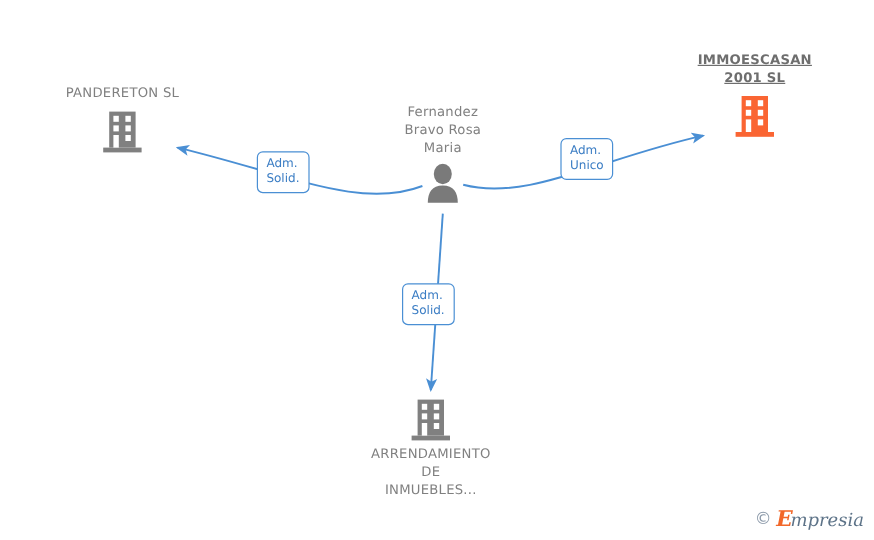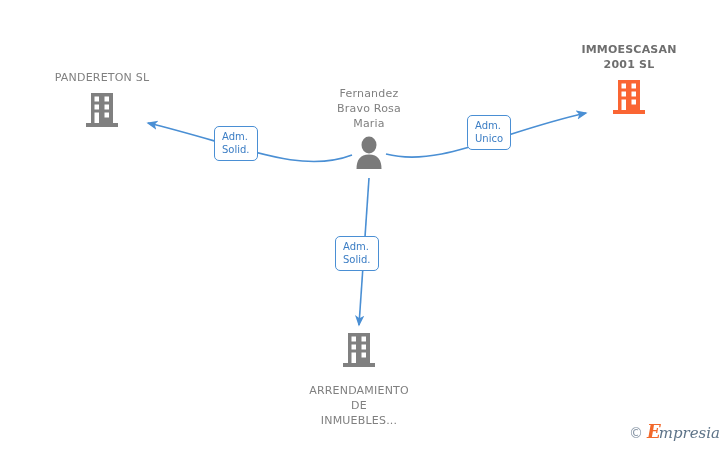--- a/index.html
+++ b/index.html
@@ -34,20 +34,21 @@
   .node-label {
     font-size: 11px;
     line-height: 15px;
     color: #808080;
     letter-spacing: 0.2px;
     white-space: pre-line;
   }
   .node-label.bold {
     font-weight: bold;
     color: #6e6e6e;
+    text-decoration: underline;
   }
   .node-icon {
     display: block;
     margin: 0 auto;
   }
 
   
   .edge-label {
     position: absolute;
     border: 1px solid #4a8fd4;
@@ -156,21 +157,21 @@
     <svg class="node-icon" width="34" height="36" viewBox="0 0 34 36" xmlns="http://www.w3.org/2000/svg">
       <rect x="6" y="1" width="22" height="30" fill="#808080"></rect>
       <rect x="1" y="31" width="32" height="4" fill="#808080"></rect>
       <rect x="9.5" y="4.5" width="4.5" height="5" fill="#ffffff"></rect>
       <rect x="19.5" y="4.5" width="4.5" height="5" fill="#ffffff"></rect>
       <rect x="9.5" y="12.5" width="4.5" height="5" fill="#ffffff"></rect>
       <rect x="19.5" y="12.5" width="4.5" height="5" fill="#ffffff"></rect>
       <rect x="9.5" y="20.5" width="4.5" height="10.5" fill="#ffffff"></rect>
       <rect x="19.5" y="20.5" width="4.5" height="5" fill="#ffffff"></rect>
     </svg>
-    <div class="node-label" style="margin-top:15px;">ARRENDAMIENTO
+    <div class="node-label" style="margin-top:3px;">ARRENDAMIENTO
 DE
 INMUEBLES...</div>
   </div>
 
   <div class="edge-label" style="left:214px; top:126px;">Adm.
 Solid.</div>
 
   <div class="edge-label" style="left:467px; top:115px;">Adm.
 Unico</div>
 

